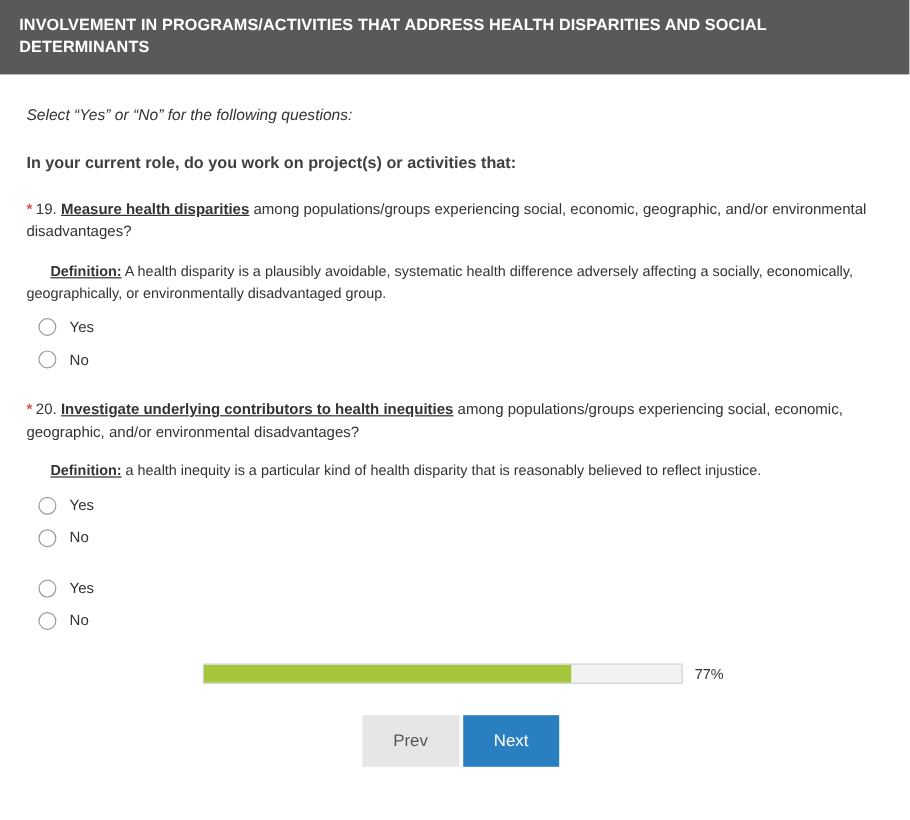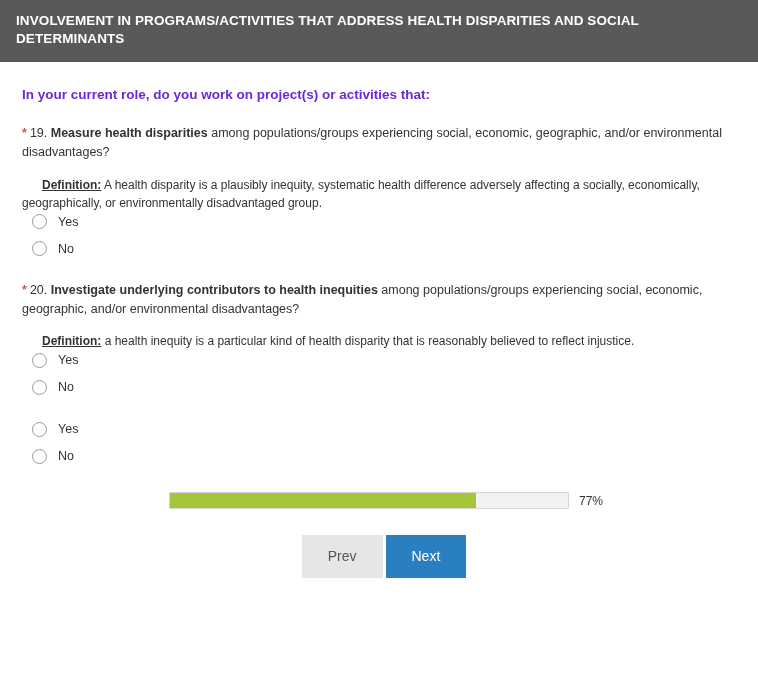--- a/index.html
+++ b/index.html
@@ -36,21 +36,21 @@
   .instruction {
     font-style: italic;
     font-size: 13px;
     color: #333333;
     margin-top: 26px;
     margin-bottom: 0;
   }
   .lead-question {
     font-size: 13.5px;
     font-weight: bold;
-    color: #6d28d9;
+    color: #404040;
     margin-top: 25px;
     margin-bottom: 0;
   }
   .question-block {
     margin-top: 22px;
   }
   .q-text {
     font-size: 12.5px;
     line-height: 1.5;
     color: #333333;
@@ -60,33 +60,35 @@
     font-weight: bold;
     margin-right: 3px;
     font-size: 12.5px;
   }
   .q-num {
     color: #333333;
     text-align: right;
   }
   .q-emph {
     font-weight: bold;
+    text-decoration: underline;
   }
   .definition {
     font-size: 12px;
     line-height: 1.5;
     color: #333333;
     margin-top: 14px;
   }
   .def-label {
     font-weight: bold;
     text-decoration: underline;
     padding-left: 20px;
   }
   .options {
+    margin-top: 10px;
     text-align: center;
   }
   .option-row {
     display: flex;
     align-items: center;
     margin: 0 0 7px 10px;
     height: 20px;
   }
   .radio {
     width: 15px;
@@ -157,30 +159,31 @@
 </style>
 </head>
 <body>
 
 <div class="survey-page">
 
   <div class="page-header">INVOLVEMENT IN PROGRAMS/ACTIVITIES THAT ADDRESS HEALTH DISPARITIES AND SOCIAL DETERMINANTS</div>
 
   <div class="content">
 
+    <div class="instruction">Select “Yes” or “No” for the following questions:</div>
 
     <div class="lead-question">In your current role, do you work on project(s) or activities that:</div>
 
     <div class="question-block">
       <div class="q-text">
         <span class="req-star">*</span><span class="q-num">19.</span>
         <span class="q-emph">Measure health disparities</span><span> among populations/groups experiencing social, economic, geographic, and/or environmental disadvantages?</span>
       </div>
       <div class="definition">
-        <span class="def-label">Definition:</span><span> A health disparity is a plausibly inequity, systematic health difference adversely affecting a socially, economically, geographically, or environmentally disadvantaged group.</span>
+        <span class="def-label">Definition:</span><span> A health disparity is a plausibly avoidable, systematic health difference adversely affecting a socially, economically, geographically, or environmentally disadvantaged group.</span>
       </div>
       <div class="options">
         <div class="option-row">
           <span class="radio"></span>
           <span class="option-label">Yes</span>
         </div>
         <div class="option-row">
           <span class="radio"></span>
           <span class="option-label">No</span>
         </div>

